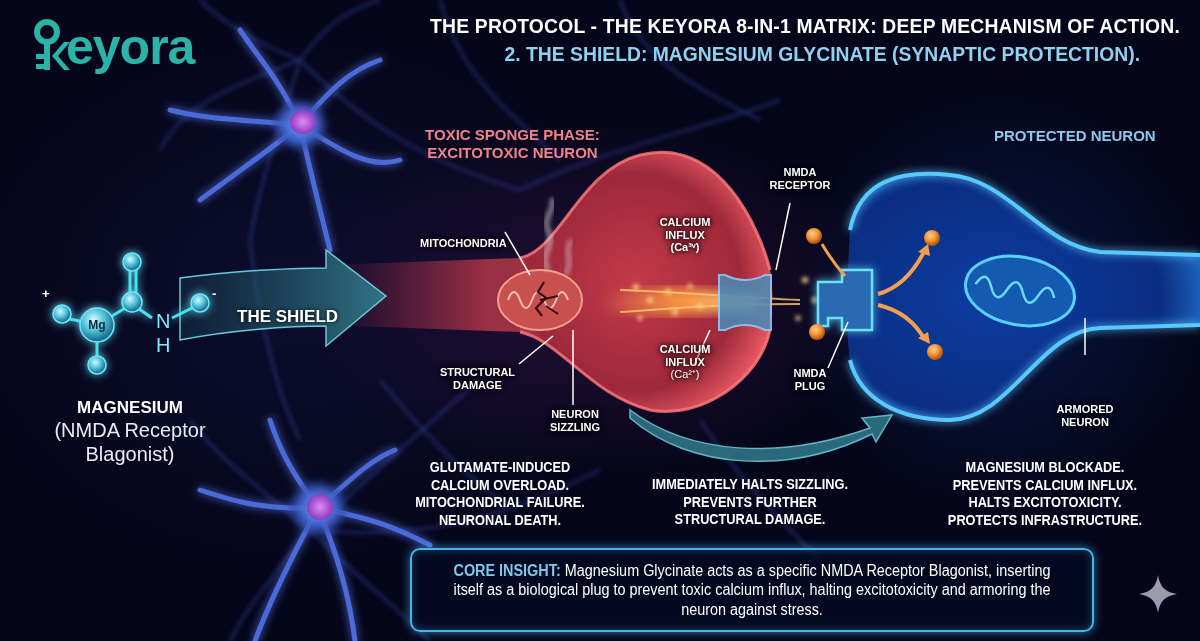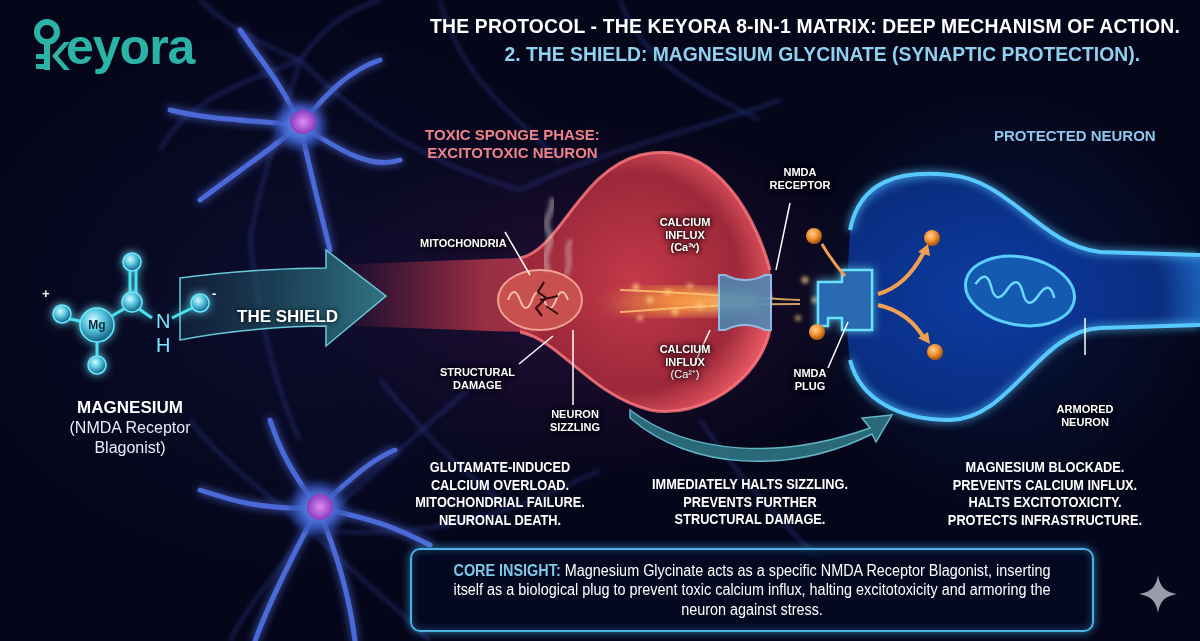--- a/index.html
+++ b/index.html
@@ -13,21 +13,21 @@
   svg.bg { position: absolute; left: 0; top: 0; }
   .abs { position: absolute; }
   .logo { left: 30px; top: 18px; color: #2bb3a8; font-weight: 700; font-size: 50px; letter-spacing: -1px; display: flex; align-items: center; }
   .logo .key { width: 40px; height: 58px; position: relative; margin-right: -4px; }
   .title1 { left: 280px; top: 14px; width: 900px; text-align: right; color: #ffffff; font-weight: 700; font-size: 21px; letter-spacing: 0.2px; transform: scaleX(0.92); transform-origin: right; }
   .title2 { left: 280px; top: 42px; width: 860px; text-align: right; color: #8fd1ef; font-weight: 700; font-size: 21px; transform: scaleX(0.92); transform-origin: right; }
   .lbl { color: #ffffff; font-weight: 700; font-size: 11px; text-align: center; line-height: 1.15; text-shadow: 0 0 4px #000, 0 0 6px #000; }
   .red-lbl { color: #f0838a; font-weight: 700; font-size: 15px; line-height: 1.2; }
   .blue-lbl { color: #8fc8ec; font-weight: 700; font-size: 15px; }
   .mol-lbl { color: #fff; font-weight: 700; font-size: 17px; text-align: center; line-height: 1.2; }
-  .mol-sub { color: #e8ecf5; font-size: 16px; text-align: center; line-height: 1.2; }
+  .mol-sub { color: #e8ecf5; font-size: 20px; text-align: center; line-height: 1.2; }
   .desc { color: #fff; font-weight: 700; font-size: 14.5px; text-align: center; line-height: 1.22; transform: scaleX(0.88); }
   .shield-text { color: #fff; font-weight: 700; font-size: 17px; text-shadow: 0 0 4px #000; }
   .insight { left: 410px; top: 548px; width: 680px; height: 80px; border: 2px solid #4ab3e6; border-radius: 10px; background: rgba(5,10,35,0.85); box-shadow: 0 0 10px rgba(70,170,240,0.7), inset 0 0 8px rgba(70,170,240,0.35); display: flex; align-items: center; justify-content: center; }
   .insight p { margin: 0; color: #fff; font-size: 16px; text-align: center; line-height: 1.2; transform: scaleX(0.9); width: 740px; }
   .insight .head { color: #7ec8ea; font-weight: 700; }
   .sparkle { left: 1137px; top: 573px; width: 42px; height: 42px; }
 </style>
 </head>
 <body>
 

